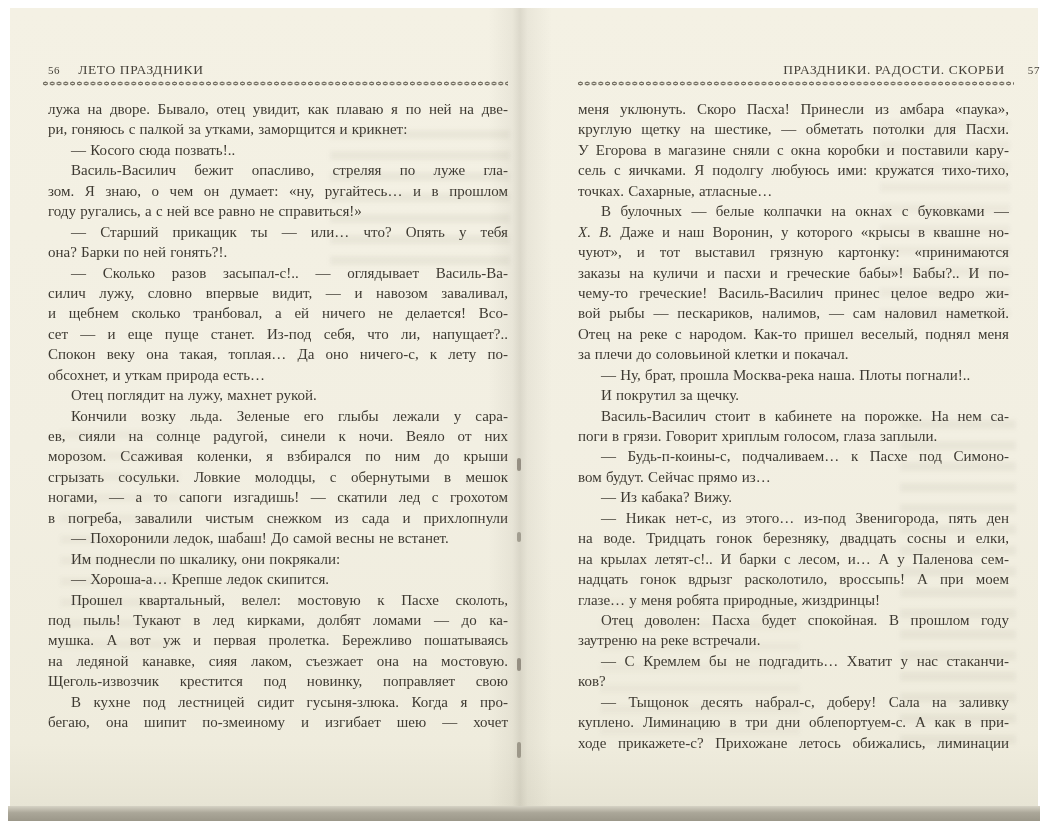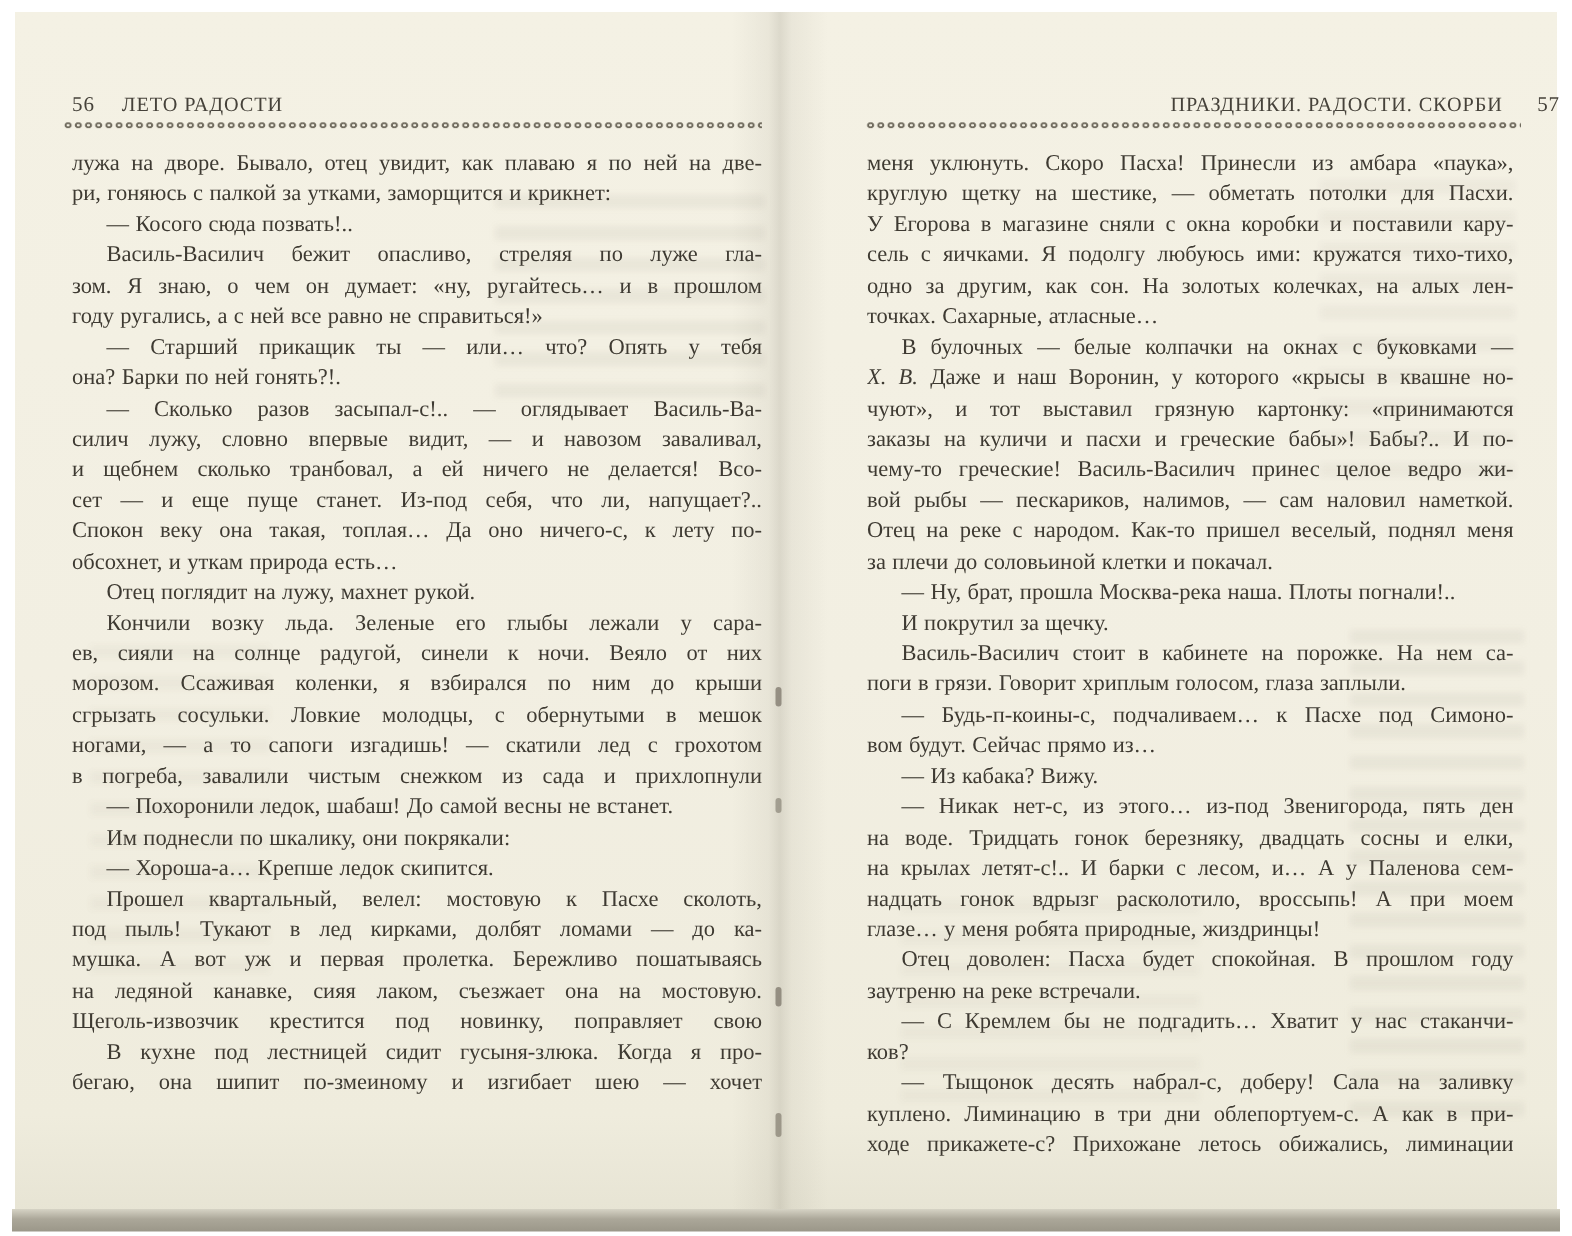--- a/index.html
+++ b/index.html
@@ -30,21 +30,21 @@
   .g2 { left:60px;  top:430px; width:120px; height:220px; opacity:.7; }
   .g3 { left:880px; top:120px; width:130px; height:200px; opacity:.8; }
   .g4 { left:900px; top:420px; width:116px; height:330px; }
   .g5 { left:600px; top:600px; width:200px; height:140px; opacity:.6; }
 
   
   .hdr { position:absolute; top:62px; font-size:13.5px; letter-spacing:0.6px;
          color:#46423a; display:flex; align-items:baseline; white-space:nowrap; }
   .hdr-left  { left:48px;  width:460px; }
   .hdr-right { left:608px; width:432px; justify-content:flex-end; }
-  .hdr .num { font-size:14px; }
+  .hdr .num { font-size:11px; }
   .hdr-left .num  { margin-right:18px; }
   .hdr-right .num { margin-left:23px; }
 
   
   .orn { position:absolute; top:79px; height:9px;
          background-image:radial-gradient(ellipse 2.7px 2.3px at 3.4px 4.5px,
             rgba(242,239,226,0) 0.9px, #6e695c 1.2px, #6e695c 2.1px, rgba(242,239,226,0) 2.6px);
          background-size:6.8px 9px; background-repeat:repeat-x; }
   .orn-left  { left:42px;  width:466px; }
   .orn-right { left:577px; width:437px; }
@@ -66,21 +66,21 @@
   <div class="paper"></div>
 
   <div class="ghost g1"></div>
   <div class="ghost g2"></div>
   <div class="ghost g3"></div>
   <div class="ghost g4"></div>
   <div class="ghost g5"></div>
 
   <div class="hdr hdr-left">
     <span class="num">56</span>
-    <span class="ttl">ЛЕТО РАДОСТИ</span>
+    <span class="ttl">ЛЕТО ПРАЗДНИКИ</span>
   </div>
   <div class="orn orn-left"></div>
   <div class="col col-left">
       <div class="line">лужа на дворе. Бывало, отец увидит, как плаваю я по ней на две-</div>
       <div class="line end">ри, гоняюсь с палкой за утками, заморщится и крикнет:</div>
       <div class="line ind end">— Косого сюда позвать!..</div>
       <div class="line ind">Василь-Василич бежит опасливо, стреляя по луже гла-</div>
       <div class="line">зом. Я знаю, о чем он думает: «ну, ругайтесь… и в прошлом</div>
       <div class="line end">году ругались, а с ней все равно не справиться!»</div>
       <div class="line ind">— Старший прикащик ты — или… что? Опять у тебя</div>
@@ -113,21 +113,20 @@
   <div class="hdr hdr-right">
     <span class="ttl">ПРАЗДНИКИ. РАДОСТИ. СКОРБИ</span>
     <span class="num">57</span>
   </div>
   <div class="orn orn-right"></div>
   <div class="col col-right">
       <div class="line">меня уклюнуть. Скоро Пасха! Принесли из амбара «паука»,</div>
       <div class="line">круглую щетку на шестике, — обметать потолки для Пасхи.</div>
       <div class="line">У Егорова в магазине сняли с окна коробки и поставили кару-</div>
       <div class="line">сель с яичками. Я подолгу любуюсь ими: кружатся тихо-тихо,</div>
-      <div class="line">одно за другим, как сон. На золотых колечках, на алых лен-</div>
       <div class="line end">точках. Сахарные, атласные…</div>
       <div class="line ind">В булочных — белые колпачки на окнах с буковками —</div>
       <div class="line"><i>Х. В.</i> Даже и наш Воронин, у которого «крысы в квашне но-</div>
       <div class="line">чуют», и тот выставил грязную картонку: «принимаются</div>
       <div class="line">заказы на куличи и пасхи и греческие бабы»! Бабы?.. И по-</div>
       <div class="line">чему-то греческие! Василь-Василич принес целое ведро жи-</div>
       <div class="line">вой рыбы — пескариков, налимов, — сам наловил наметкой.</div>
       <div class="line">Отец на реке с народом. Как-то пришел веселый, поднял меня</div>
       <div class="line end">за плечи до соловьиной клетки и покачал.</div>
       <div class="line ind end">— Ну, брат, прошла Москва-река наша. Плоты погнали!..</div>

